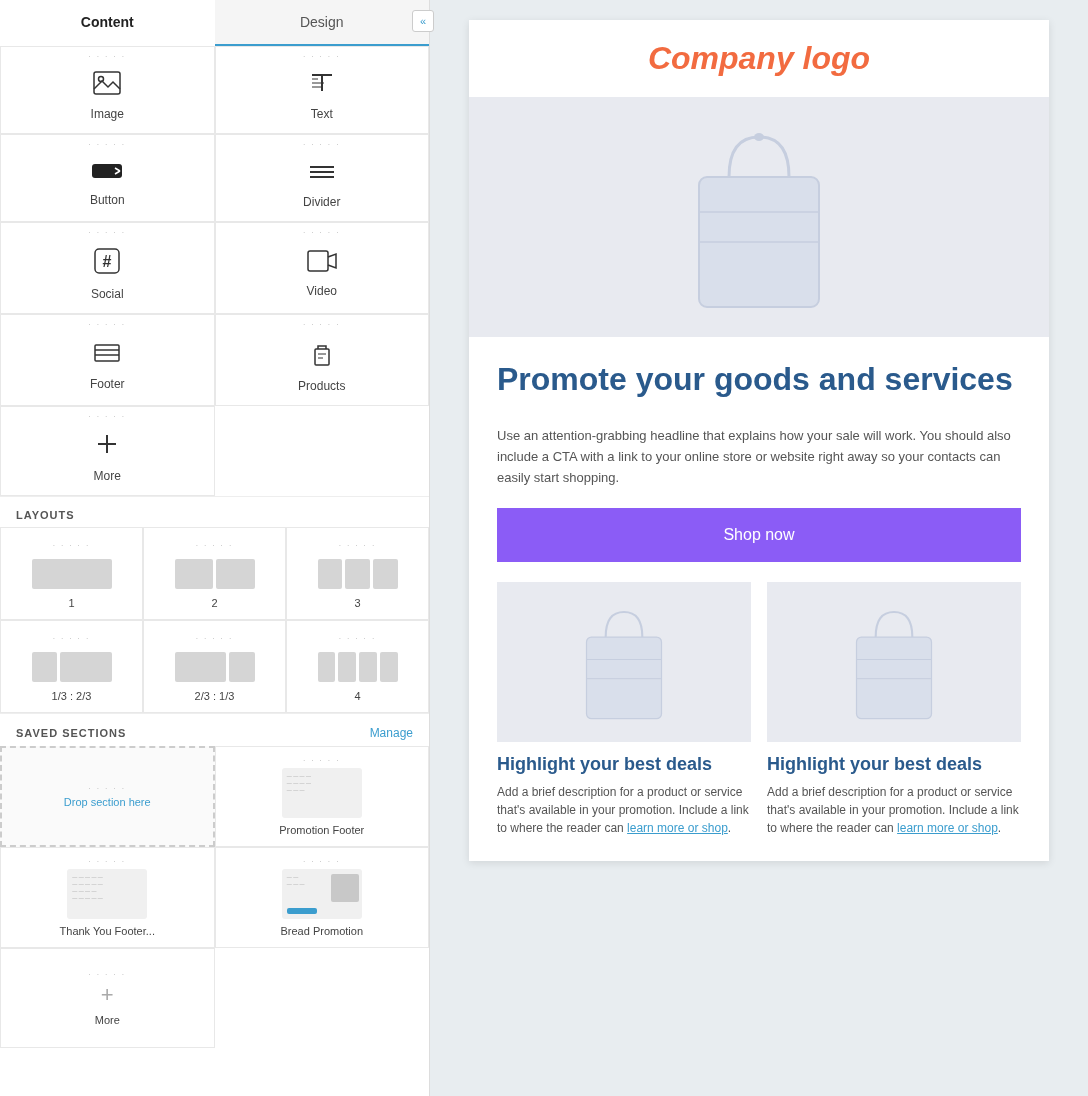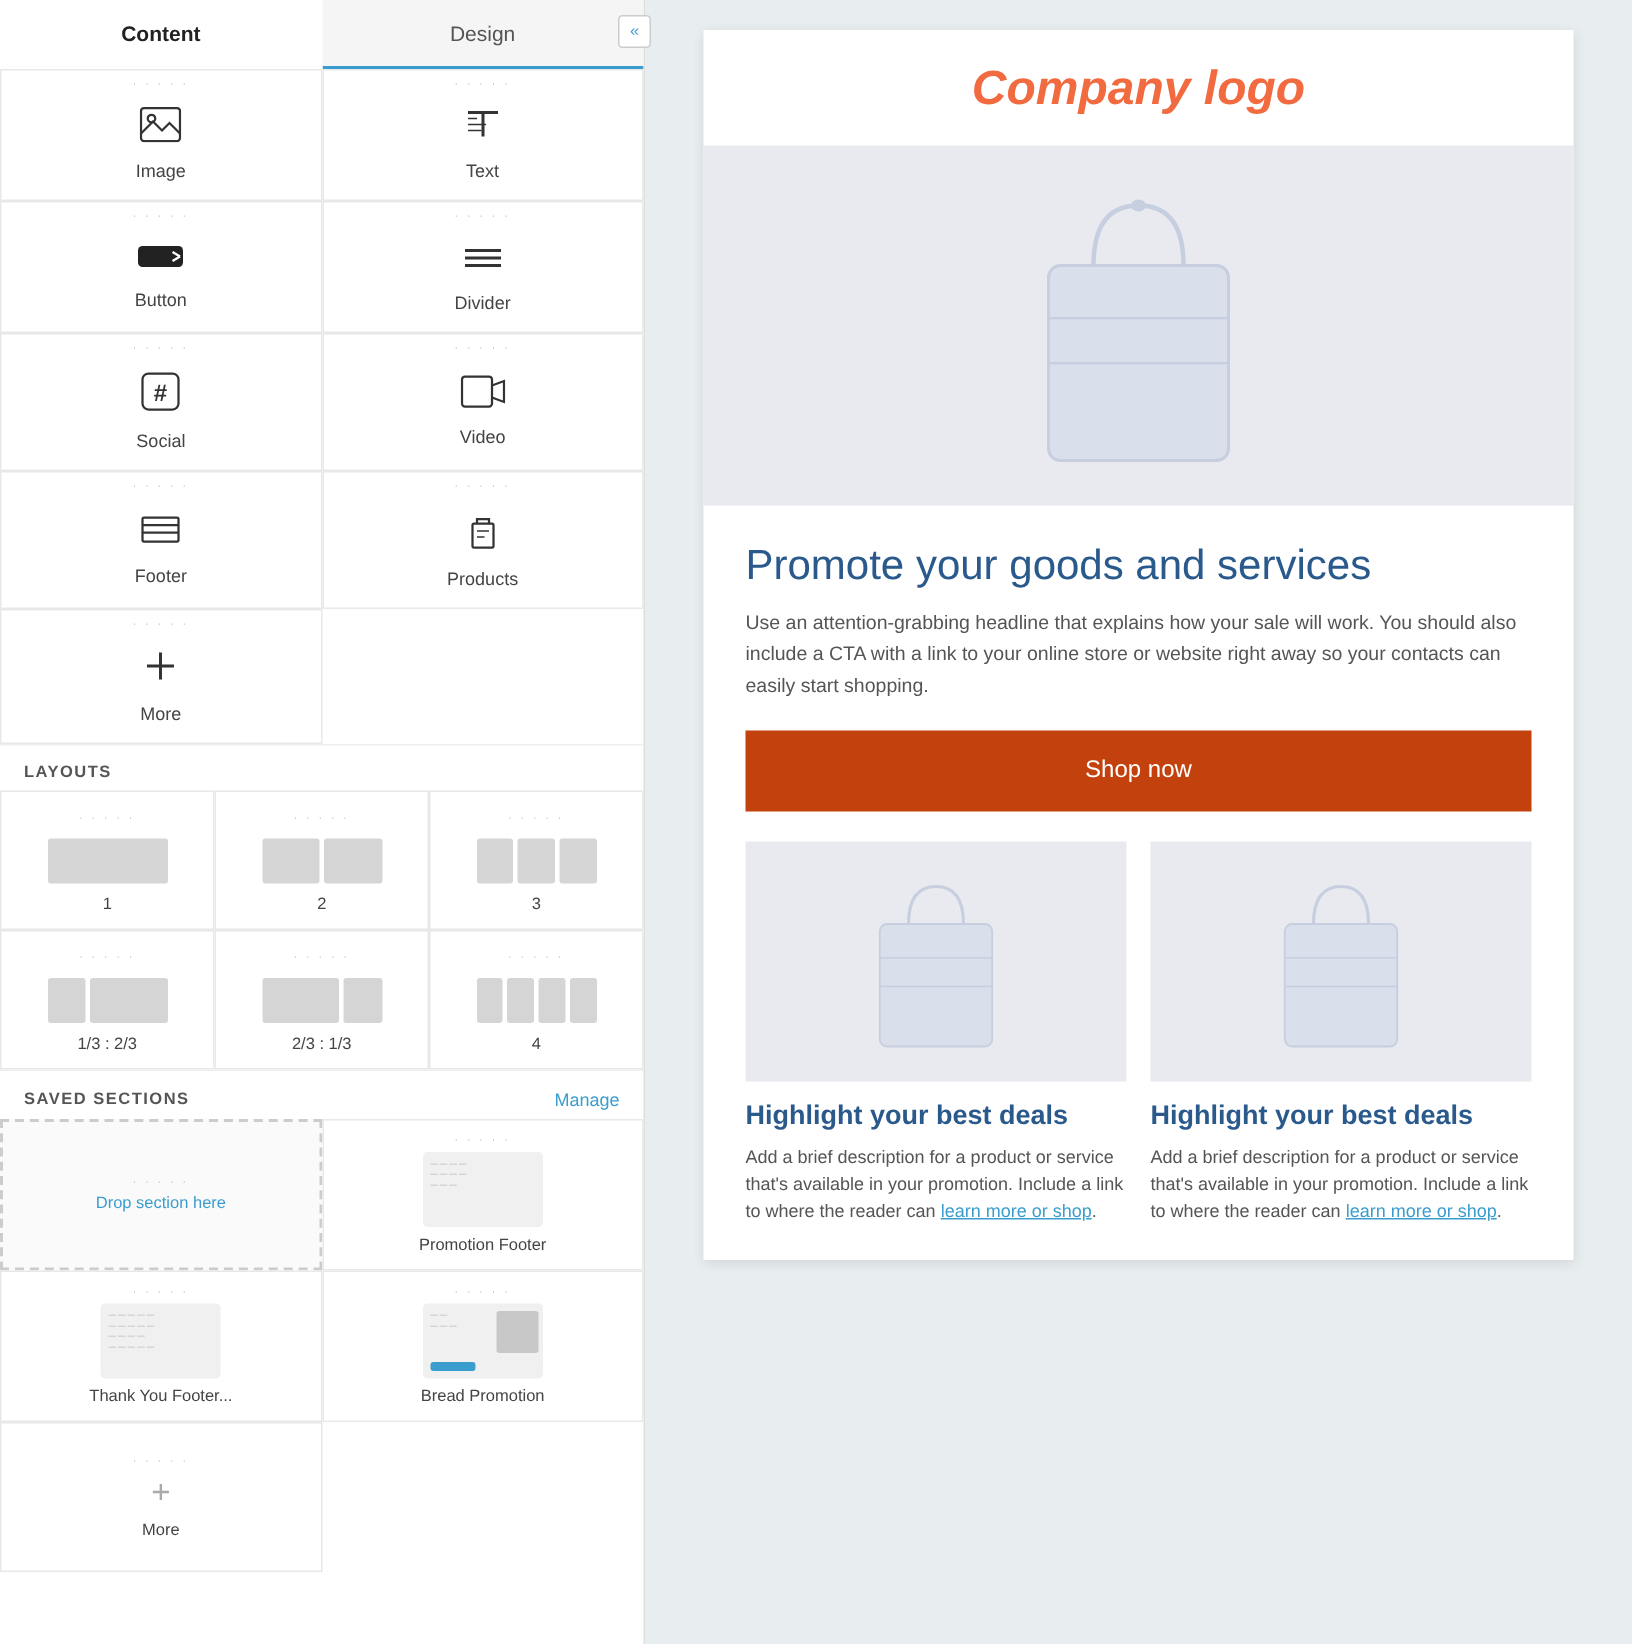--- a/index.html
+++ b/index.html
@@ -267,35 +267,35 @@
       overflow: hidden;
     }
     .shopping-bag-large {
       width: 160px;
       height: 200px;
     }
     .email-content {
       padding: 24px 28px;
     }
     .email-headline {
-      font-size: 28px;
-      font-weight: normal;
+      font-size: 32px;
+      font-weight: bold;
       color: #2a5a8c;
-      margin-bottom: 12px;
+      margin-bottom: 28px;
     }
     .email-body-text {
       font-size: 13px;
       color: #555;
       line-height: 1.6;
       margin-bottom: 20px;
     }
     .shop-now-btn {
       display: block;
       width: 100%;
-      background: #c2410c;
+      background: #8b5cf6;
       color: #fff;
       text-align: center;
       padding: 18px 0;
       font-size: 16px;
       border: none;
       cursor: pointer;
       margin-bottom: 20px;
     }
     .products-row {
       display: grid;

